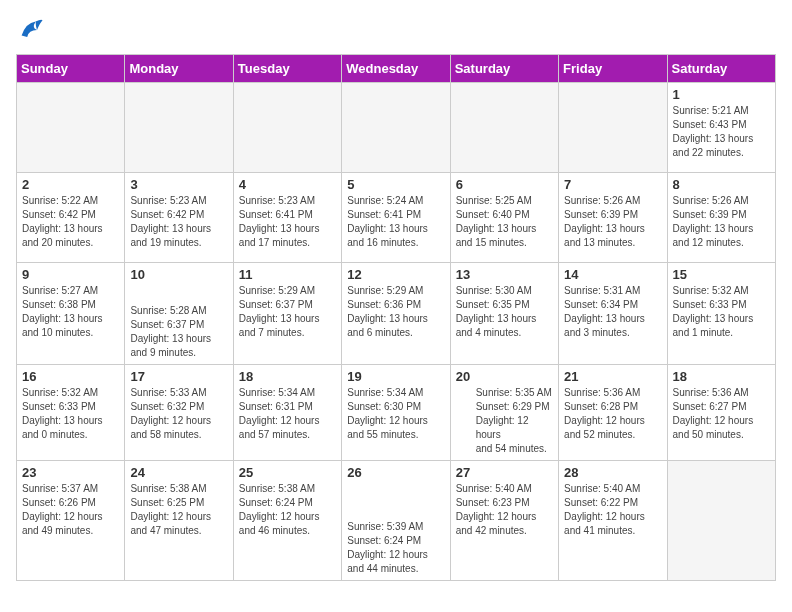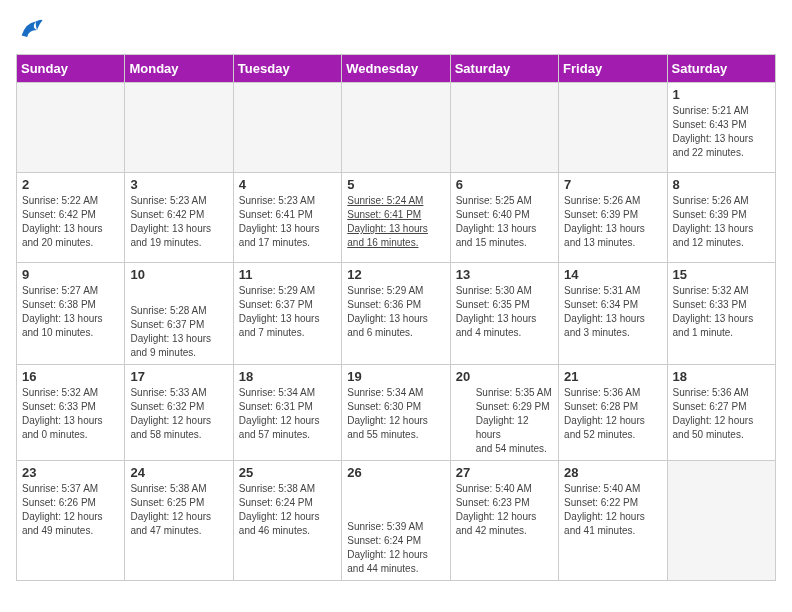--- a/index.html
+++ b/index.html
@@ -142,21 +142,21 @@
         </td>
         <td>
           <div class="day-number">4</div>
           <div class="day-info" style="white-space: pre-line;">Sunrise: 5:23 AM
 Sunset: 6:41 PM
 Daylight: 13 hours
 and 17 minutes.</div>
         </td>
         <td>
           <div class="day-number">5</div>
-          <div class="day-info" style="white-space: pre-line; text-decoration: underline;">Sunrise: 5:24 AM
+          <div class="day-info" style="white-space: pre-line;">Sunrise: 5:24 AM
 Sunset: 6:41 PM
 Daylight: 13 hours
 and 16 minutes.</div>
         </td>
         <td>
           <div class="day-number">6</div>
           <div class="day-info" style="white-space: pre-line;">Sunrise: 5:25 AM
 Sunset: 6:40 PM
 Daylight: 13 hours
 and 15 minutes.</div>

